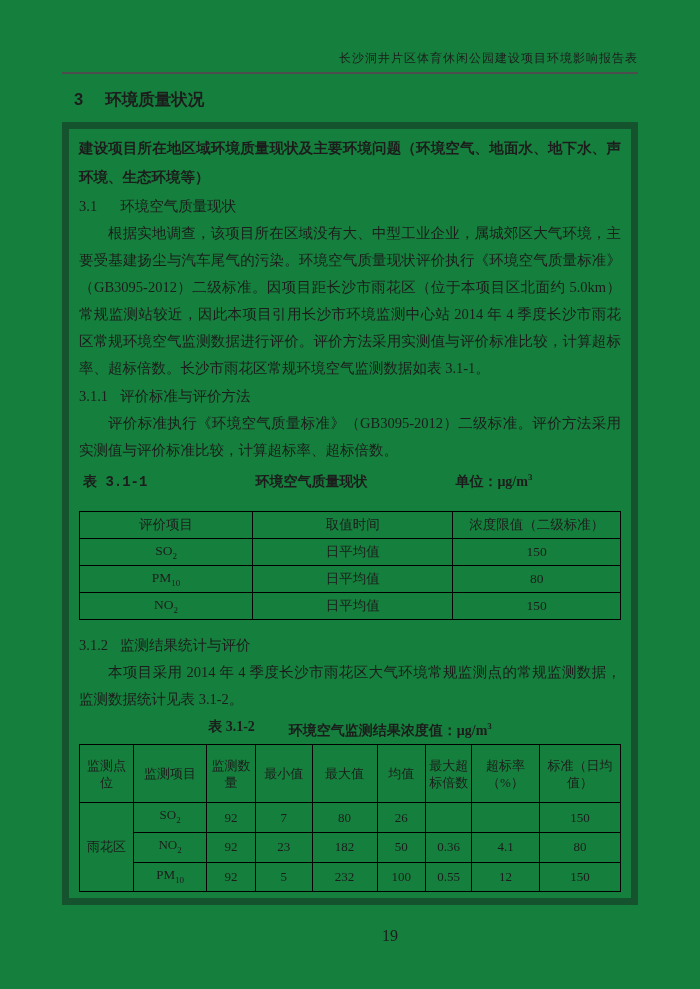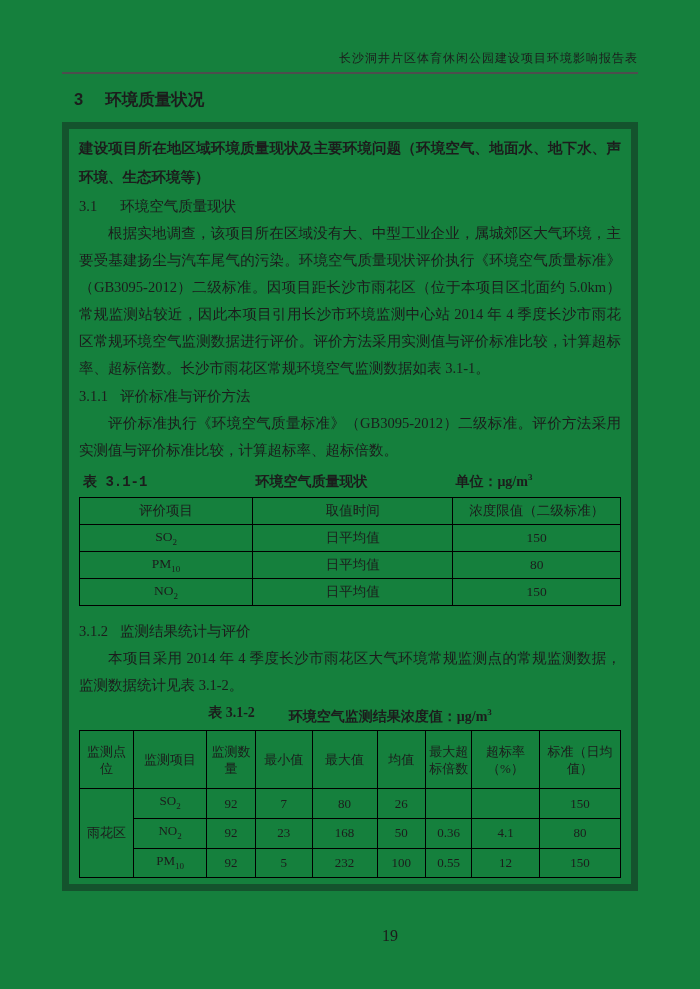--- a/index.html
+++ b/index.html
@@ -74,21 +74,21 @@
     font-weight: bold;
     line-height: 25px;
     margin-top: 1px;
   }
   .caption-center .cap-label { margin-right: 34px; }
   table {
     width: 100%;
     border-collapse: collapse;
     table-layout: fixed;
   }
-  .std-table { font-size: 13.5px; margin-top: 2px; }
+  .std-table { font-size: 13.5px; margin-top: 16px; }
   .std-table td, .std-table th {
     border: 1px solid #000000;
     text-align: center;
     vertical-align: middle;
     font-weight: normal;
     height: 27px;
     padding: 0 2px;
   }
   .mon-table { font-size: 13px; margin-top: 2px; }
   .mon-table td, .mon-table th {
@@ -225,21 +225,21 @@
           <td>80</td>
           <td>26</td>
           <td></td>
           <td></td>
           <td>150</td>
         </tr>
         <tr>
           <td><span>NO</span><sub>2</sub></td>
           <td>92</td>
           <td>23</td>
-          <td>168</td>
+          <td>182</td>
           <td>50</td>
           <td>0.36</td>
           <td>4.1</td>
           <td>80</td>
         </tr>
         <tr>
           <td><span>PM</span><sub>10</sub></td>
           <td>92</td>
           <td>5</td>
           <td>232</td>

